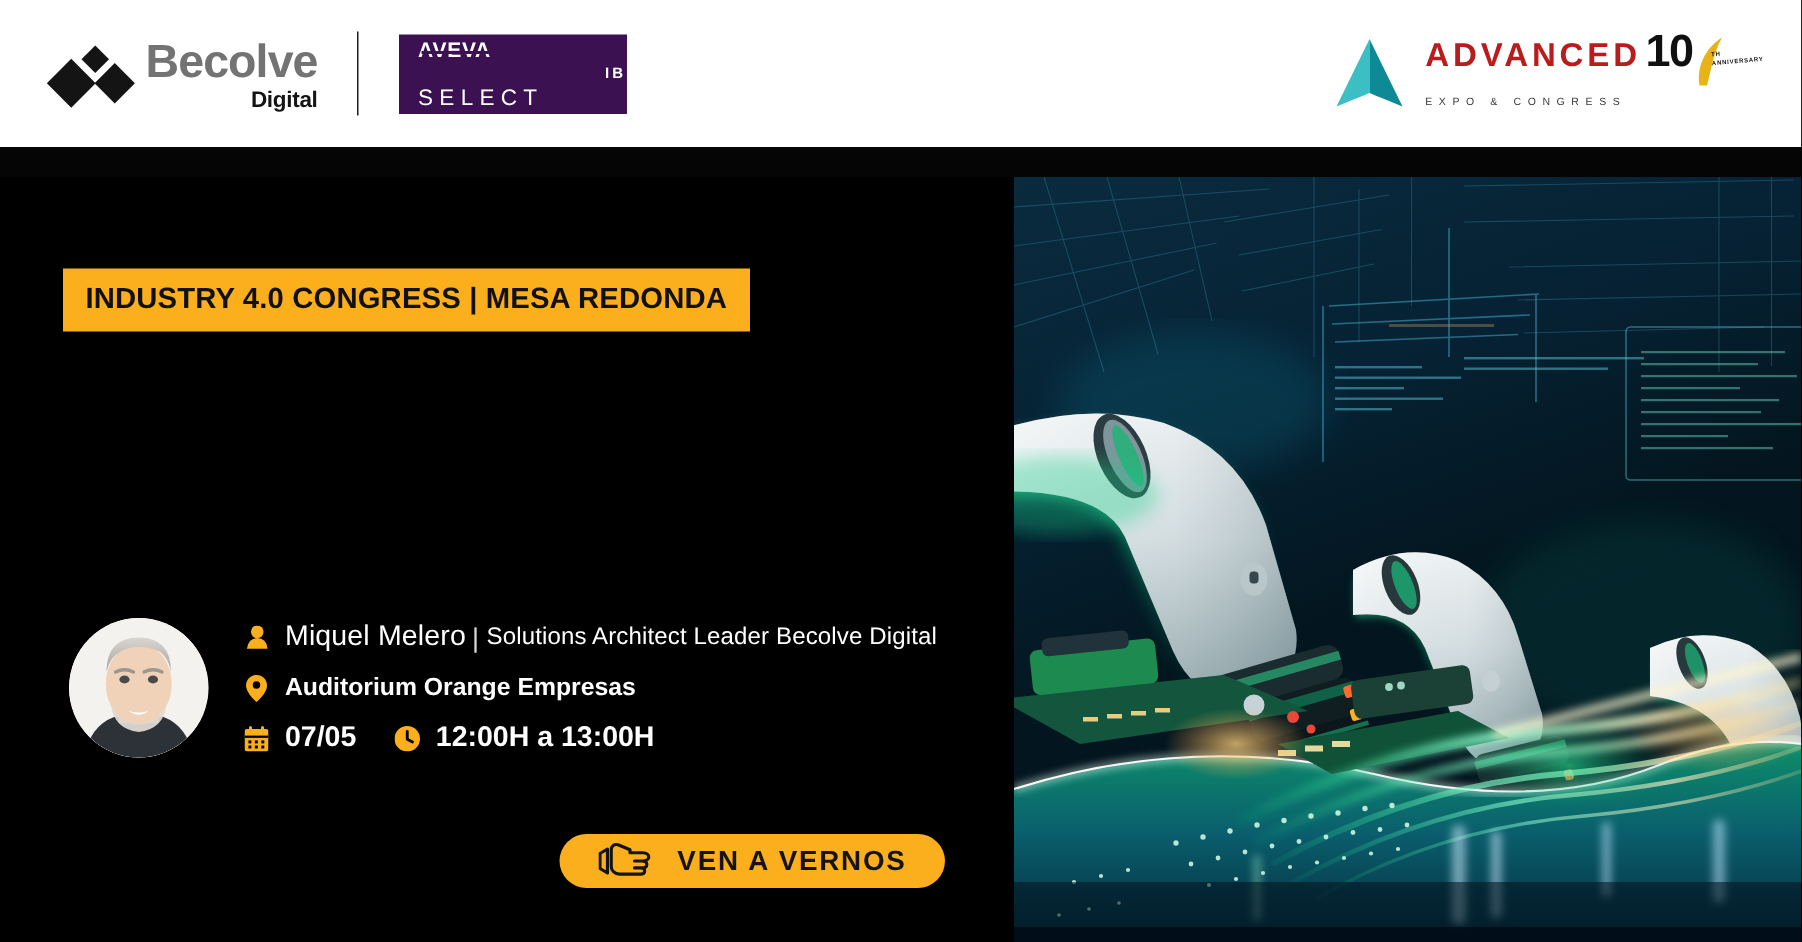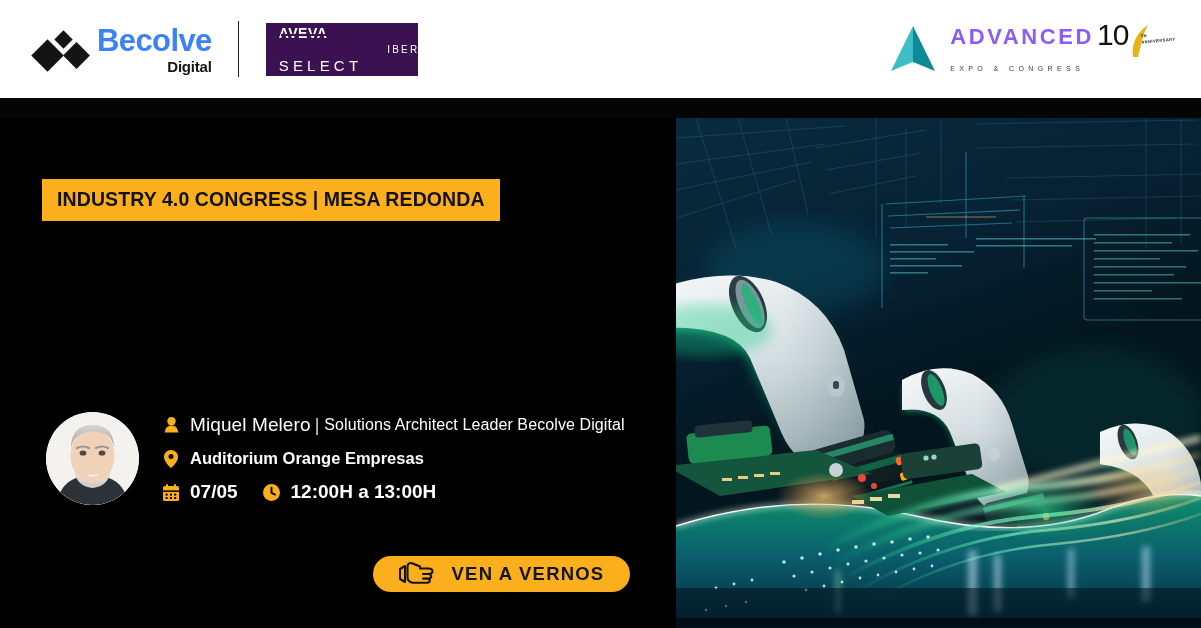--- a/index.html
+++ b/index.html
@@ -23,21 +23,21 @@
 
   
   .becolve { display:flex; align-items:center; }
   .becolve-mark { position:relative; width:52px; height:40px; margin-right:9px; }
   .dia { position:absolute; background:#141414; }
   .dia.a { width:23px; height:23px; left:0px;  top:15px; transform:rotate(45deg); }
   .dia.b { width:13px; height:13px; left:21px; top:4px;  transform:rotate(45deg); }
   .dia.c { width:19px; height:19px; left:31px; top:17px; transform:rotate(45deg); }
   .becolve-words { display:flex; flex-direction:column; line-height:1; }
   .becolve-name {
-    font-size:31px; font-weight:bold; color:#3b82f6;
+    font-size:31px; font-weight:bold; color:#737373;
     letter-spacing:-0.6px;
   }
   .becolve-sub {
     font-size:15px; font-weight:bold; color:#141414;
     text-align:right; margin-top:3px; letter-spacing:-0.2px;
   }
 
   .hdr-divider {
     width:1px; height:56px; background:#1c1c1c;
     margin:0 27px 0 26px;
@@ -55,39 +55,39 @@
   }
   .aveva-top::after {
     content:""; position:absolute; left:2px; right:2px; top:8px;
     height:2.5px; background:#3B1152;
   }
   .aveva-bot {
     color:#fff; font-size:15px; letter-spacing:4.2px; margin-top:18px;
   }
   .aveva-bar { width:2px; height:34px; background:#A63CE0; margin:0 12px 0 13px; }
   .aveva-iberia {
-    color:#fff; font-size:10px; font-weight:normal; letter-spacing:2.2px;
+    color:#fff; font-size:10px; font-weight:bold; letter-spacing:2.2px;margin-left:16px;
   }
 
   
   .af { display:flex; align-items:center; margin-left:auto; margin-right:32px; }
   .af-tri { width:52px; height:50px; margin-right:11px; }
   .af-words { display:flex; flex-direction:column; line-height:1; }
   .af-row { display:flex; align-items:flex-start; }
   .af-l1, .af-l2 {
-    font-size:22px; font-weight:bold; color:#8b5cf6; letter-spacing:2.6px;
+    font-size:22px; font-weight:bold; color:#b91c1c; letter-spacing:2.6px;
   }
   .af-l2 { margin-top:2px; }
   .af-l3 {
     font-size:7px; color:#3a3a3a; letter-spacing:4.4px; margin-top:5px;
   }
   .af-anniv { position:relative; margin-left:3px; width:72px; height:34px; }
   .af-ten {
     position:absolute; left:0; top:-6px;
-    font-size:30px; font-weight:normal; color:#101010; letter-spacing:-1px;
+    font-size:30px; font-weight:bold; color:#101010; letter-spacing:-1px;
   }
   .af-swoosh { position:absolute; left:32px; top:-2px; }
   .af-anniv-txt {
     position:absolute; left:44px; top:6px;
     font-size:4px; font-weight:bold; color:#101010;
     letter-spacing:0.5px; line-height:1.5; transform:rotate(-5deg);
   }
 
   
   .body-wrap { position:absolute; left:0; top:98px; width:1201px; height:530px;margin-top:20px; }

